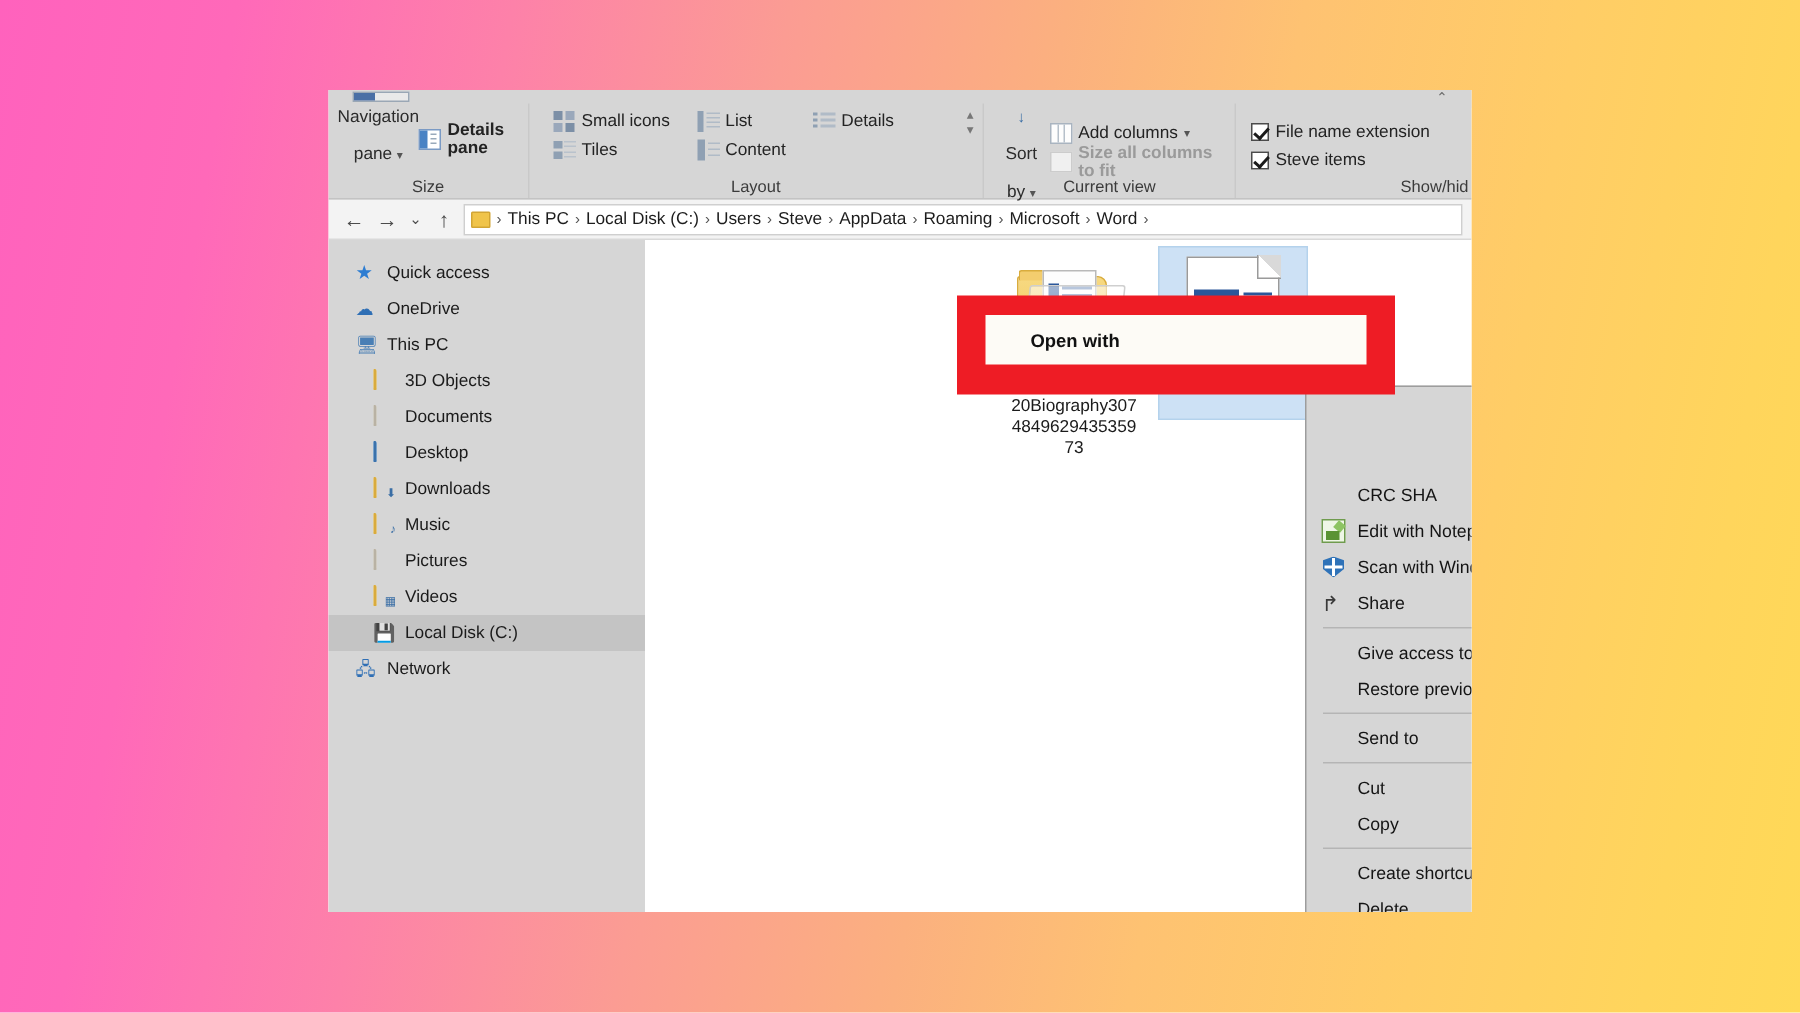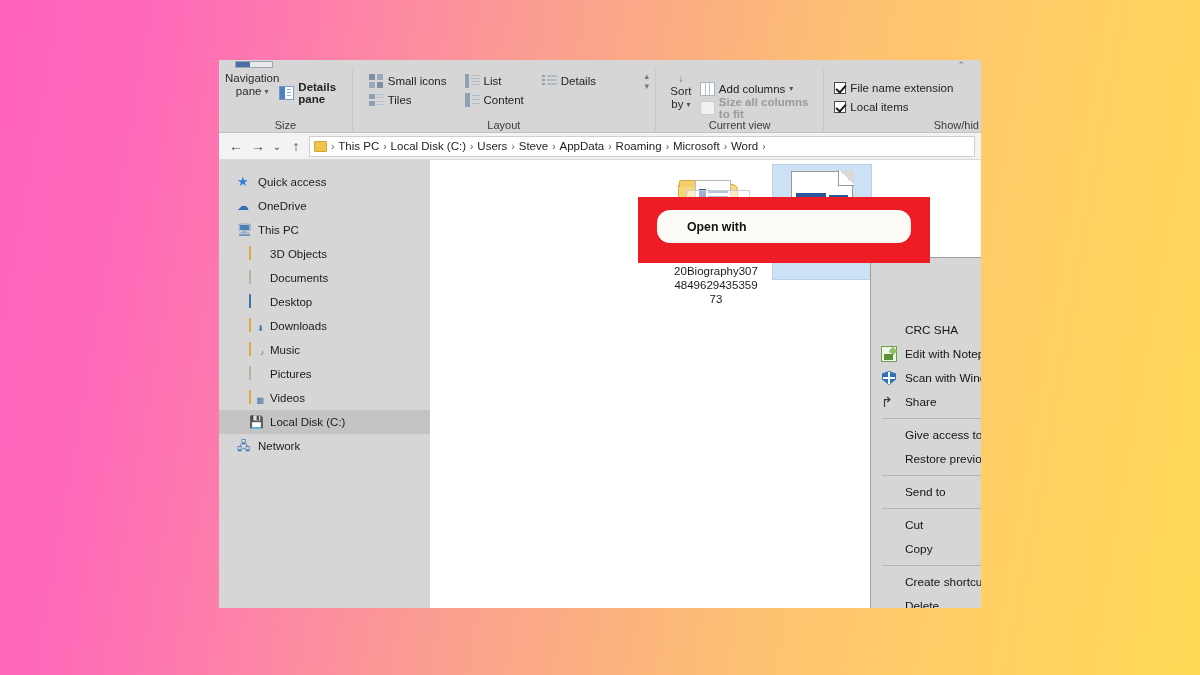--- a/index.html
+++ b/index.html
@@ -66,21 +66,21 @@
   .rgroup .glabel {
     position: absolute; bottom: 1px; left: 0; right: 0;
     text-align: center;
     font-size: 11px; color: #3b3b3b;
   }
   .rgroup-body { display: flex; align-items: flex-start; }
 
   .big-btn {
     display: flex; flex-direction: column; align-items: center;
     font-size: 11.5px; color: #2b2b2b; line-height: 13px;
-    width: 64px; padding-top: 2px; text-align: center;
+    width: 64px; padding-top: 2px; text-align: center; gap: 12px;
   }
   .small-row { display: flex; align-items: center; gap: 4px; height: 19px; font-size: 11.5px; color: #232323; }
   .small-col { display: flex; flex-direction: column; justify-content: flex-start; }
   .small-row.dim { color: #9a9a9a; font-weight: bold; }
 
   
   .ico { width: 15px; height: 14px; flex: 0 0 15px; position: relative; display:inline-block; }
   .ico.details-pane { background:#fff; border:1px solid #7a9ac4; }
   .ico.details-pane::before { content:""; position:absolute; left:0; top:0; bottom:0; width:5px; background:#4a83c4; }
   .ico.details-pane::after { content:""; position:absolute; left:7px; top:2px; right:2px; height:1px;
@@ -284,21 +284,21 @@
     width: 292px; height: 66px;
     background: #ee1c25;
     z-index: 10;
   }
   #highlight-item {
     position: absolute;
     left: 19px; top: 13px; width: 254px; height: 33px;
     background: #fdfbf6;
     display: flex; align-items: center;
     padding-left: 30px;
-    font-size: 12.3px; font-weight: bold; color: #111; border-radius: 13px;
+    font-size: 12.3px; font-weight: bold; color: #111;
   }
 </style>
 </head>
 <body>
 
 <div id="explorer-window">
 
   <div class="ribbon">
     <div class="ribbon-strip-top">
       <div class="tiny-partial">
@@ -391,21 +391,21 @@
 
       <div class="rgroup" style="width:160px;border-right:none;">
         <div class="rgroup-body">
           <div class="small-col" style="padding-top:9px;padding-left:4px;justify-content:space-between;">
             <div class="small-row">
               <span class="chk"></span>
               <span>File name extension</span>
             </div>
             <div class="small-row">
               <span class="chk"></span>
-              <span>Local items</span>
+              <span>Steve items</span>
             </div>
           </div>
         </div>
         <div class="glabel" style="text-align:right;padding-right:2px;">Show/hid</div>
       </div>
 
     </div>
   </div>
 
   <div class="navbar">

